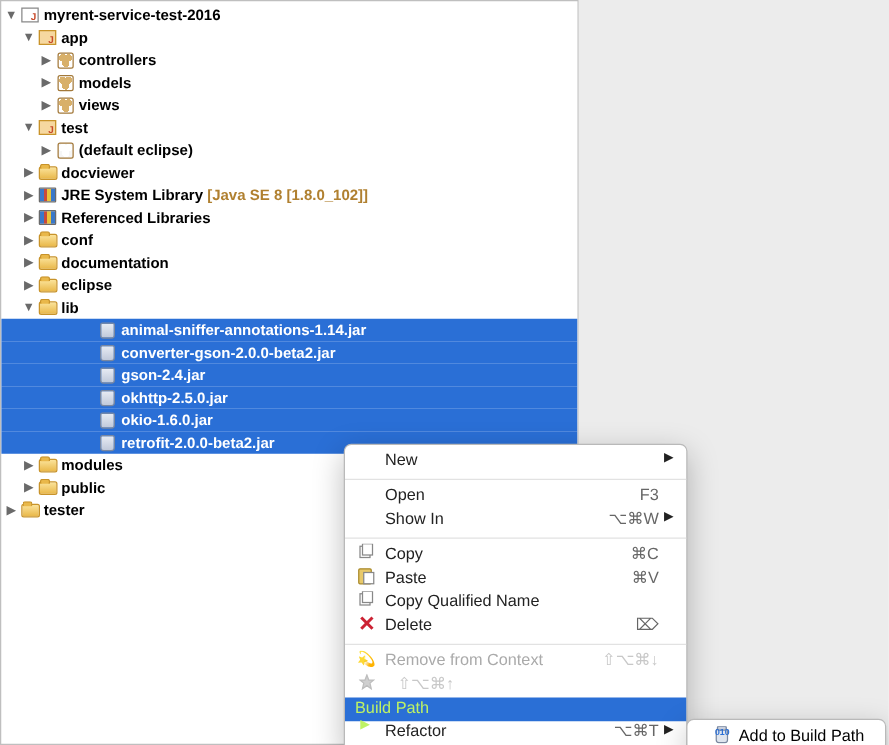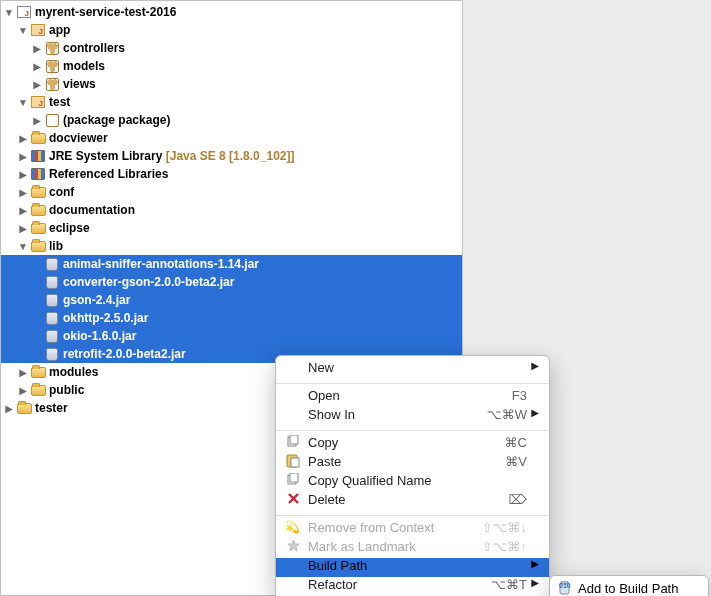--- a/index.html
+++ b/index.html
@@ -20,21 +20,21 @@
     overflow: hidden;
   }
   .tree { padding: 2px 0; }
   .row {
     display: flex;
     align-items: center;
     height: 18px;
     padding-right: 4px;
     white-space: nowrap;
   }
-  .row.selected { background: #2a6fd6; color: #fff; }
+  .row.selected { background: #2a6fd6; color: #fff; padding-left: 34px; }
   .arrow {
     width: 12px;
     text-align: center;
     font-size: 10px;
     color: #6a6a6a;
     cursor: pointer;
     display: inline-block;
   }
   .arrow.blank { visibility: hidden; }
   .indent { display: inline-block; }
@@ -123,21 +123,21 @@
     font-size: 13px;
   }
   .ctx .mi {
     display: flex;
     align-items: flex-start;
     height: 19px;
     padding: 0 10px 0 8px;
     color: #222;
   }
   .ctx .mi.disabled { color: #aaa; }
-  .ctx .mi.highlight { background: #2a6fd6; color: #000000; }
+  .ctx .mi.highlight { background: #2a6fd6; color: #bef264; flex-direction: column; }
   .ctx .mi .micon {
     width: 18px; display: inline-flex; align-items: center; justify-content: center;
     margin-right: 6px; font-size: 12px;
   }
   .ctx .mi .mlabel { flex: 1; }
   .ctx .mi .short { color: #666; font-size: 13px; margin-left: 10px; }
   .ctx .mi.disabled .short { color: #c8c8c8; }
   .ctx .mi .subarrow { width: 12px; text-align: right; font-size: 10px; }
   .ctx hr { border: none; border-top: 1px solid #e2e2e2; margin: 4px 0; }
 
@@ -148,21 +148,21 @@
     position: absolute;
     left: 549px; top: 575px;
     width: 160px;
     background: #fff;
     border: 1px solid #b9b9b9;
     border-radius: 6px;
     box-shadow: 0 8px 24px rgba(0,0,0,0.25);
     padding: 3px 0;
     font-size: 13px;
   }
-  .submenu .mi { height: 18px; padding: 0 10px 0 6px; display:flex; align-items:center;}
+  .submenu .mi { height: 18px; padding: 0 10px 0 19px; display:flex; align-items:center;}
   .submenu .mi .micon { width: 18px; margin-right:4px; display:inline-flex; align-items:center; justify-content:center;}
   .gray-area {
     position: absolute;
     left: 463px; top: 0;
     width: 248px; height: 596px;
     background: #ececec;
   }
 </style>
 </head>
 <body>
@@ -222,21 +222,21 @@
           <span class="proj-icon" style="background:#f6d8a0;border-color:#c8932a"></span>
         </span>
       <span class="label">test</span>
     </div>
     <div class="row">
       <span class="indent" style="width:30px"></span>
       <span class="arrow">▶</span>
       <span class="icon">
           <span class="package-icon white"></span>
         </span>
-      <span class="label">(package package)</span>
+      <span class="label">(default eclipse)</span>
     </div>
 
     <div class="row">
       <span class="indent" style="width:16px"></span>
       <span class="arrow">▶</span>
       <span class="icon">
           <span class="folder-icon"></span>
         </span>
       <span class="label">docviewer</span>
     </div>
@@ -443,21 +443,20 @@
     <span class="mlabel">Remove from Context</span>
     <span class="short">⇧⌥⌘↓</span>
     <span class="subarrow"></span>
   </div>
   <div class="mi disabled">
     <span class="micon bm-icon">
       <svg width="13" height="13">
           <polygon points="6.5,1 8,5 12,5 9,7.5 10,12 6.5,9.5 3,12 4,7.5 1,5 5,5" fill="#cfcfcf" stroke="#bdbdbd"></polygon>
         </svg>
     </span>
-    <span class="mlabel">Mark as Landmark</span>
     <span class="short">⇧⌥⌘↑</span>
     <span class="subarrow"></span>
   </div>
   <div class="mi highlight">
     <span class="micon"></span>
     <span class="mlabel">Build Path</span>
     <span class="subarrow">▶</span>
   </div>
   <div class="mi">
     <span class="micon"></span>

